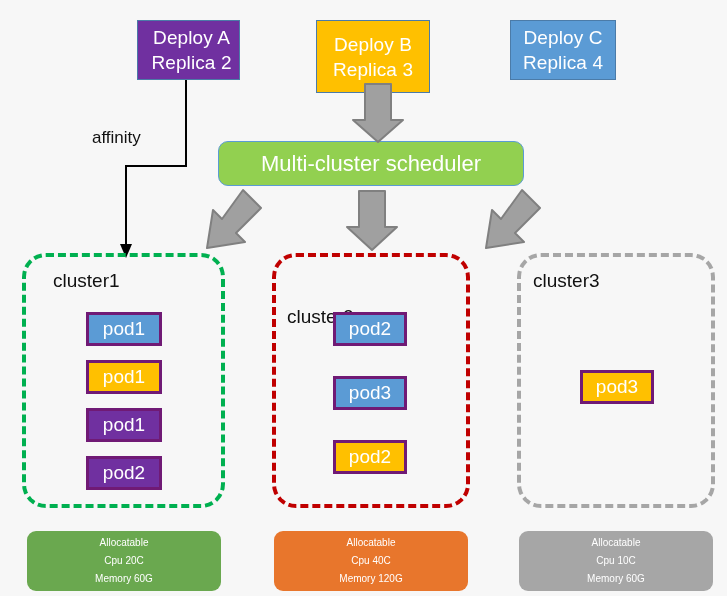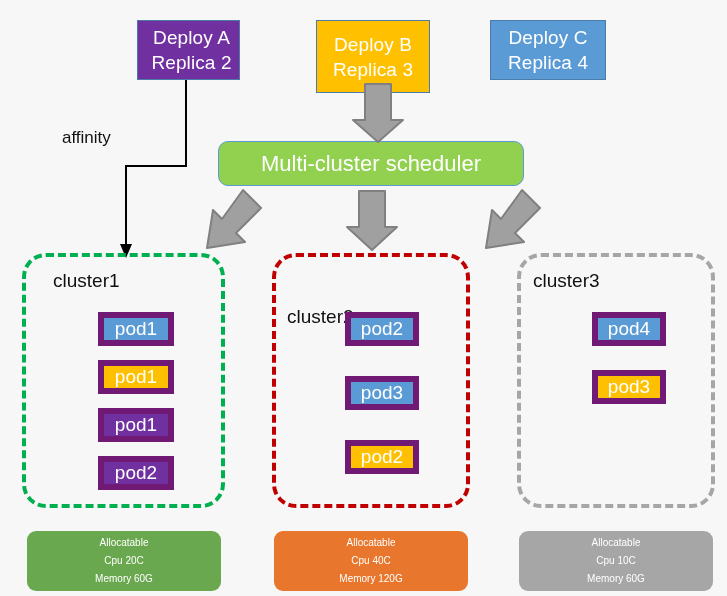--- a/index.html
+++ b/index.html
@@ -51,25 +51,24 @@
   .cluster-label{
     position:absolute;
     font-size:19px;
     color:#111111;
   }
 
   
   .pod{
     position:absolute;
     box-sizing:border-box;
-    border:6px solid #701a75;
+    border:3px solid #701a75;
     color:#ffffff;
     display:flex;align-items:center;justify-content:center;
     font-size:19px;
-    margin-left:12px;
   }
 
   
   .alloc{
     position:absolute;
     box-sizing:border-box;
     border-radius:9px;
     color:#ffffff;
     display:flex;
     flex-direction:column;
@@ -100,30 +99,30 @@
   <div class="deploy" style="left:137px;top:20px;width:103px;height:60px;background:#7030a0;padding-left:6px;">
     <span class="l1">Deploy A</span>
     <span class="l2">Replica 2</span>
   </div>
 
   <div class="deploy" style="left:316px;top:20px;width:114px;height:73px;background:#ffc000;">
     <span class="l1">Deploy B</span>
     <span class="l2">Replica 3</span>
   </div>
 
-  <div class="deploy" style="left:490px;top:20px;width:116px;height:60px;background:#5b9bd5;">
+  <div class="deploy" style="left:510px;top:20px;width:106px;height:60px;background:#5b9bd5;">
     <span class="l1">Deploy C</span>
     <span class="l2">Replica 4</span>
   </div>
 
   <div class="scheduler" style="left:218px;top:141px;width:306px;height:45px;">
     <span>Multi-cluster scheduler</span>
   </div>
 
-  <div class="affinity-label" style="left:62px;top:128px;">affinity</div>
+  <div class="affinity-label" style="left:92px;top:128px;">affinity</div>
 
   <svg class="overlay" viewBox="0 0 727 596">
 
     <g>
       <path d="M186,80 L186,166 L126,166 L126,249" fill="none" stroke="#000000" stroke-width="2"></path>
       <polygon points="126,258 120,244 132,244" fill="#000000"></polygon>
     </g>
 
     <g>
       <polygon points="365,84 391,84 391,120 403,120 378,142 353,120 365,120" fill="#a0a0a0" stroke="#808080" stroke-width="2" stroke-linejoin="round"></polygon>
@@ -180,23 +179,20 @@
 
   <div class="alloc" style="left:274px;top:531px;width:194px;height:60px;background:#e8762c;">
     <span>Allocatable</span>
     <span>Cpu 40C</span>
     <span>Memory 120G</span>
   </div>
 
   <div class="cluster" style="left:517px;top:253px;width:198px;height:255px;border-color:#a6a6a6;"></div>
   <div class="cluster-label" style="left:533px;top:270px;">cluster3</div>
 
-  <div class="pod" style="left:580px;top:312px;width:74px;height:34px;background:#5b9bd5;">
-    <span>pod4</span>
-  </div>
   <div class="pod" style="left:580px;top:370px;width:74px;height:34px;background:#ffc000;">
     <span>pod3</span>
   </div>
 
   <div class="alloc" style="left:519px;top:531px;width:194px;height:60px;background:#a6a6a6;">
     <span>Allocatable</span>
     <span>Cpu 10C</span>
     <span>Memory 60G</span>
   </div>
 

